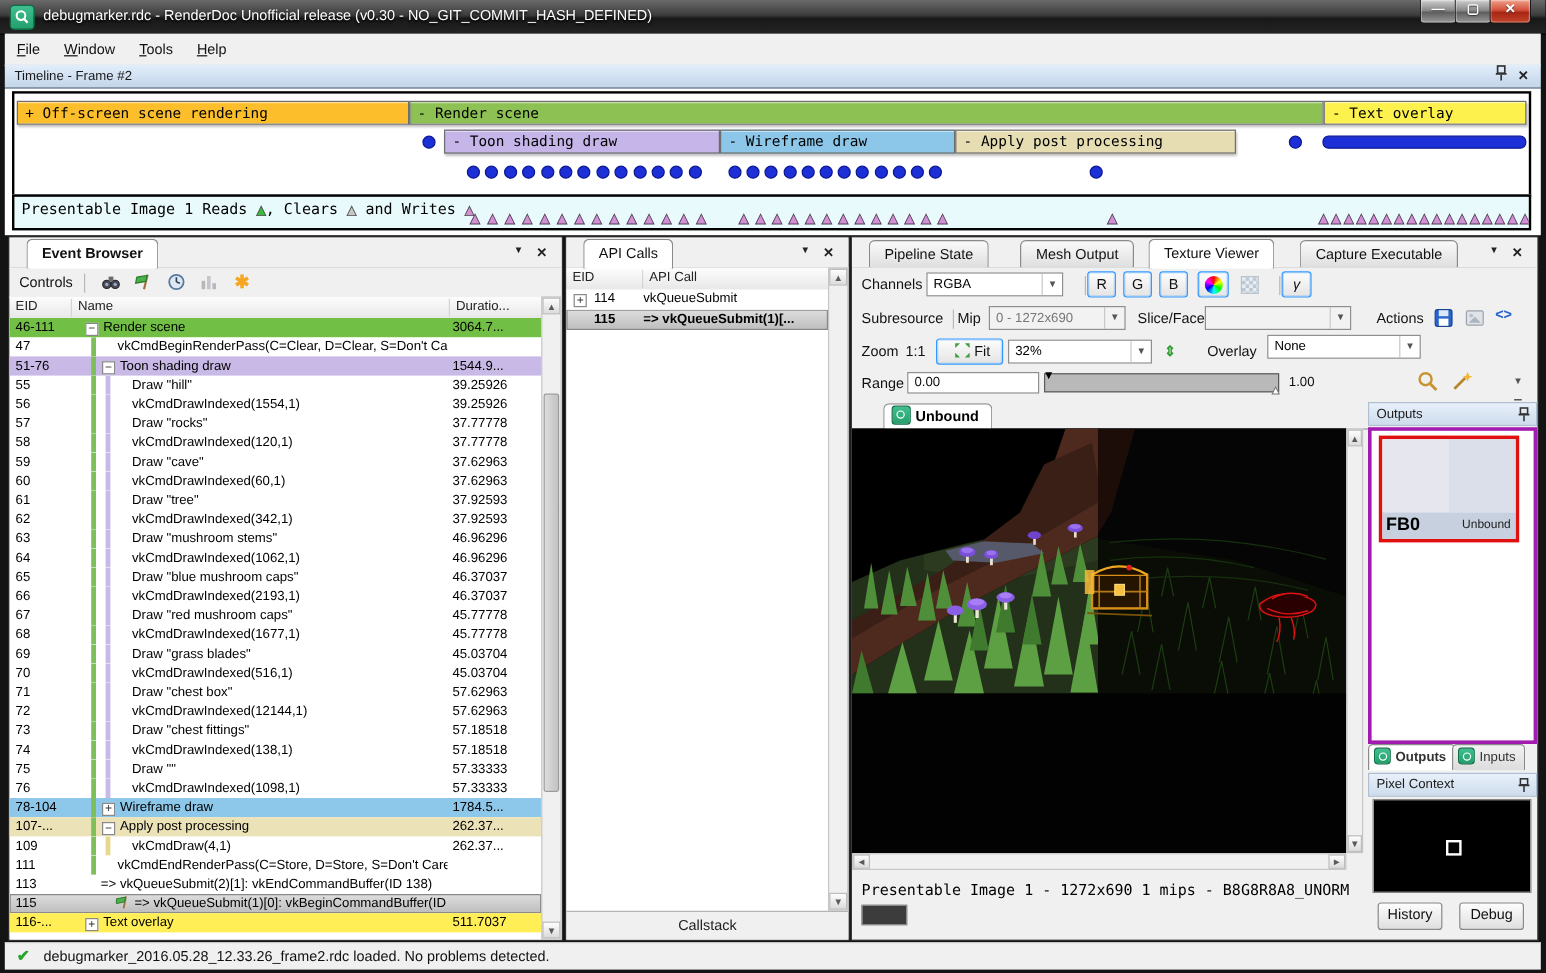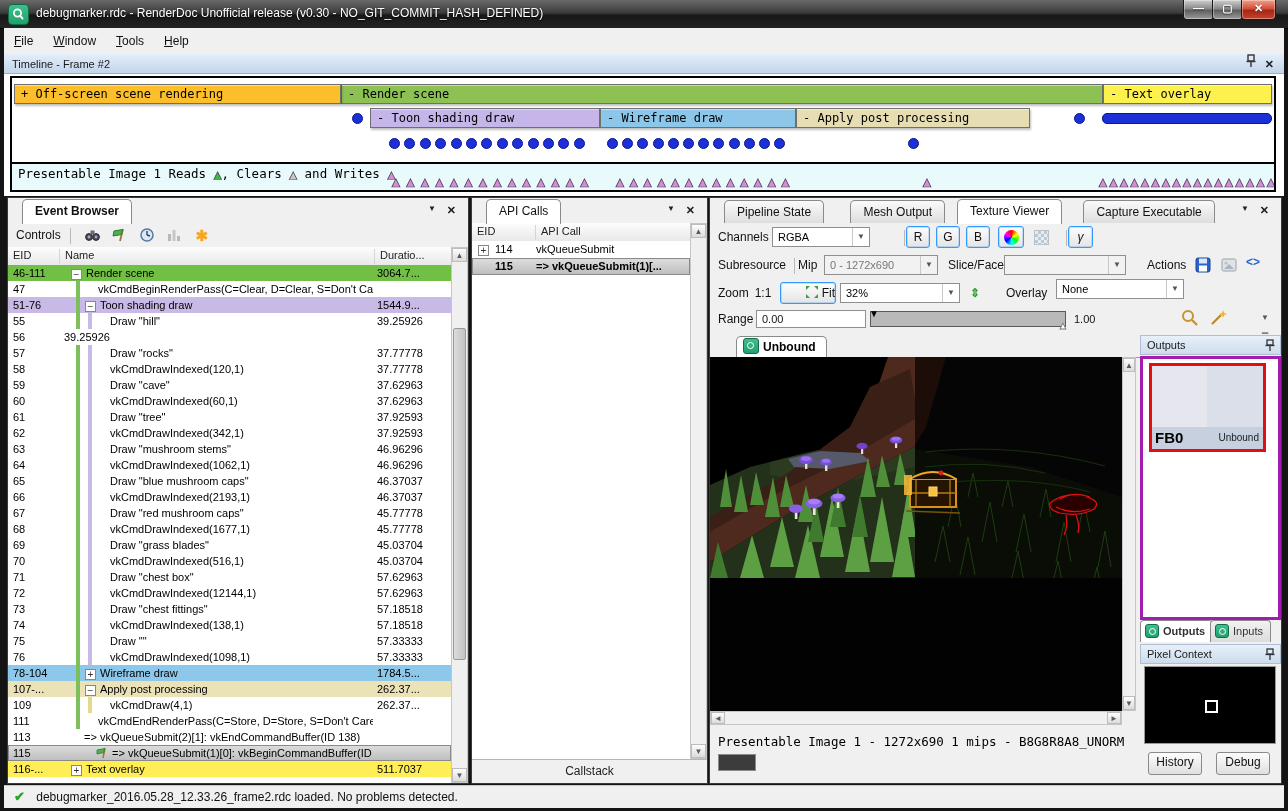--- a/index.html
+++ b/index.html
@@ -325,20 +325,25 @@
         <span class="eid">55</span>
         <span class="nm">
           <span class="gd g"></span>
           <span class="gd p"></span>
           <span style="position: absolute; left: 50px; top: 0px; white-space: nowrap;"><span>Draw "hill"</span></span>
         </span>
         <span class="dur">39.25926</span>
       </div>
       <div class="erow">
         <span class="eid">56</span>
+        <span class="nm">
+          <span class="gd g"></span>
+          <span class="gd p"></span>
+          <span style="position: absolute; left: 50px; top: 0px; white-space: nowrap;"><span>vkCmdDrawIndexed(1554,1)</span></span>
+        </span>
         <span class="dur">39.25926</span>
       </div>
       <div class="erow">
         <span class="eid">57</span>
         <span class="nm">
           <span class="gd g"></span>
           <span class="gd p"></span>
           <span style="position: absolute; left: 50px; top: 0px; white-space: nowrap;"><span>Draw "rocks"</span></span>
         </span>
         <span class="dur">37.77778</span>
@@ -612,21 +617,21 @@
     <span class="strip-ctl x-ico" style="right:12px">✕</span>
   <div class="tab" style="left: 14px;">Pipeline State</div>
       <div class="tab" style="left: 140.4px;">Mesh Output</div>
       <div class="tab active" style="left: 247px;">Texture Viewer</div>
       <div class="tab" style="left: 373.4px;">Capture Executable</div>
     </div>
 
   <div class="tv-toolbar">
     
     <span class="lbl" style="left:8px;top:4px">Channels</span>
-    <div class="combo" style="left:62px;top:4px;width:98px">
+    <div class="combo" style="left:62px;top:4px;width:114px">
       <span>RGBA</span><span class="ar">▼</span>
     </div>
     <span class="tbsep abs" style="left:188px;top:7px"></span>
     <span id="chanbtns"><div class="tbtn on" style="left: 196px; top: 3px; width: 24px; position: absolute; font-weight: normal;">R</div><div class="tbtn on" style="left: 226px; top: 3px; width: 24px; position: absolute; font-weight: normal;">G</div><div class="tbtn on" style="left: 256px; top: 3px; width: 24px; position: absolute; font-weight: normal;">B</div><div class="tbtn flat" style="left: 286px; top: 3px; width: 24px; position: absolute; font-weight: normal;">A</div></span>
     <div class="tbtn on" style="left:288px;top:3px;width:26px">
       <div style="width:15px;height:15px;border-radius:50%;margin:2.5px auto;background:conic-gradient(red,#ff0,#0f0,#0ff,#00f,#f0f,red)"></div>
     </div>
     <div class="tbtn flat" style="left:318px;top:3px;width:26px">
       <div style="width:15px;height:15px;margin:2.5px auto;background:repeating-conic-gradient(#bcc8d4 0 25%,#e8edf2 0 50%) 0 0/6px 6px;border:1px solid #b8c2cc;box-sizing:border-box"></div>
     </div>
@@ -657,21 +662,21 @@
           <rect x="2" y="3" width="14" height="12" rx="1.5" fill="#dfe3e8" stroke="#9aa2ac"></rect>
           <circle cx="6" cy="7" r="1.6" fill="#b8c0ca"></circle>
           <polygon points="4,13 9,8 14,13" fill="#aab4be"></polygon>
         </svg>
     </span>
     <span class="abs" style="left:536px;top:32px;color:#2a64c8;font-weight:bold;font-size:12px">&lt;&gt;</span>
 
     
     <span class="lbl" style="left:8px;top:60px">Zoom</span>
     <div class="tbtn flat" style="left:40px;top:59px;width:26px">1:1</div>
-    <div class="tbtn on" style="left:70px;top:59px;width:56px;text-align:right;padding-left:4px">
+    <div class="tbtn on" style="left:70px;top:59px;width:56px;text-align:center;padding-left:4px">
       <svg width="14" height="14" viewBox="0 0 14 14" style="vertical-align:-2px;margin-right:3px">
         <polygon points="1,1 5,1 1,5" fill="#3da03d"></polygon>
           <polygon points="13,1 13,5 9,1" fill="#3da03d"></polygon>
         <polygon points="1,13 1,9 5,13" fill="#3da03d"></polygon>
           <polygon points="13,13 9,13 13,9" fill="#3da03d"></polygon>
       </svg><span>Fit</span>
     </div>
     <div class="combo" style="left:130px;top:60px;width:120px">
       <span>32%</span><span class="ar">▼</span>
     </div>

